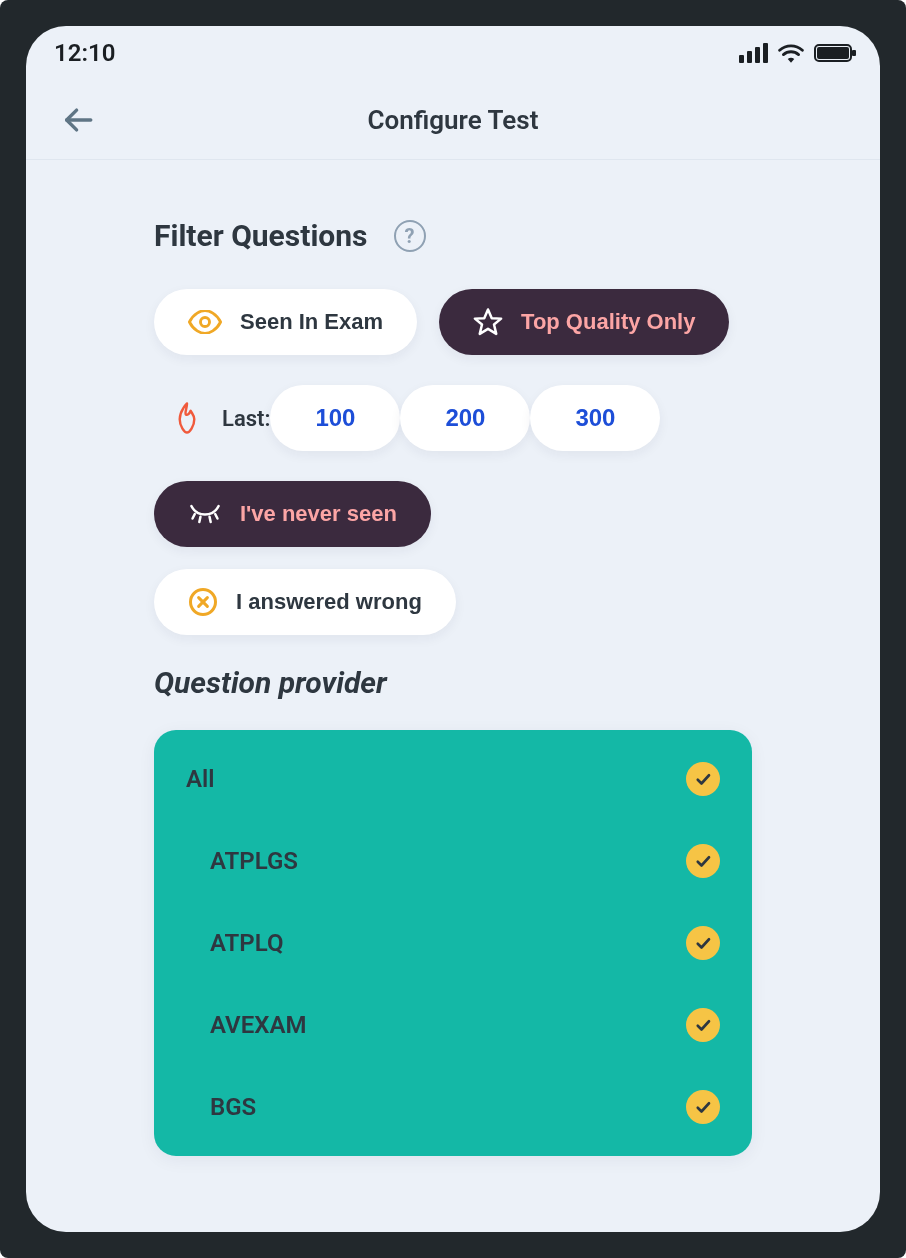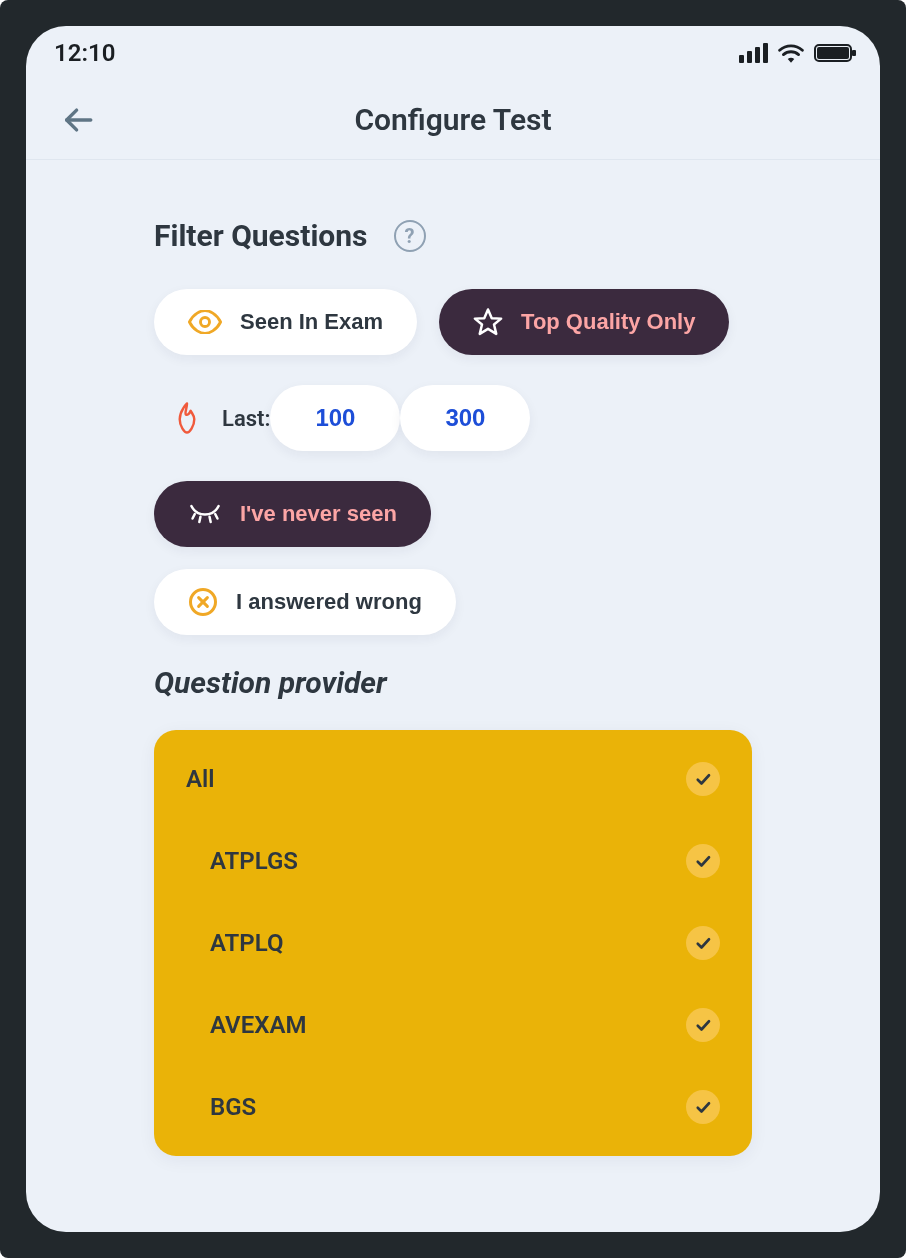--- a/index.html
+++ b/index.html
@@ -45,21 +45,21 @@
     height: 80px;
     display:flex; align-items:center; justify-content:center;
     position: relative;
     border-bottom: 1px solid #dfe6ef;
   }
   .back-btn {
     position:absolute; left:30px; top:50%; transform:translateY(-50%);
     width:44px; height:44px; display:flex; align-items:center; justify-content:center;
     cursor:pointer;
   }
-  .page-title { font-size: 30px; font-weight:600; color:#2e3740; }
+  .page-title { font-size: 26px; font-weight:600; color:#2e3740; }
 
   
   .content { flex:1; padding: 58px 128px 0 128px; overflow:hidden; }
   .section-head { display:flex; align-items:center; gap:26px; margin-bottom:36px; }
   .section-title { font-size: 30px; font-weight:700; color:#2e3740; }
 
   .pill-row { display:flex; gap:22px; margin-bottom:30px; flex-wrap:wrap; }
   .pill {
     height:66px; border-radius:40px; background:#fff;
     display:flex; align-items:center; gap:18px;
@@ -77,21 +77,21 @@
     height:66px; border-radius:40px; background:#fff; width:130px;
     display:flex; align-items:center; justify-content:center;
     font-size:24px; font-weight:600; color:#1d4ed8;
     box-shadow: 0 4px 12px rgba(30,40,60,0.06);
     cursor:pointer; border:none;
   }
 
   .section-title.provider { margin-top:30px; margin-bottom:30px;font-style:italic; }
 
   .provider-card {
-    background:#eab308; border-radius:22px;
+    background:#14b8a6; border-radius:22px;
     box-shadow: 0 4px 18px rgba(30,40,60,0.06);
     padding: 8px 0;
   }
   .provider-row {
     display:flex; align-items:center; justify-content:space-between;
     padding: 24px 32px;
     cursor:pointer;
   }
   .provider-row.indent { padding-left: 56px; }
   .provider-name { font-size:24px; font-weight:600; color:#2e3740; }
@@ -167,20 +167,21 @@
       </div>
 
       <div class="last-row">
         <div class="last-lead">
           <svg width="30" height="34" viewBox="0 0 24 28" fill="none" stroke="#f05a3c" stroke-width="2" stroke-linejoin="round">
             <path d="M12 2 C12 2 6 8 6 15 C6 21 10 26 12 26 C14 26 18 21 18 15 C18 12 16 10 15 8 C14 11 12 12 11 11 C10 10 12 6 12 2 Z"></path>
           </svg>
           <span class="last-label">Last:</span>
         </div>
         <button class="num-pill">100</button>
+        <button class="num-pill">200</button>
         <button class="num-pill">300</button>
       </div>
 
       <div class="pill-row">
         <button class="pill dark">
           <svg width="34" height="22" viewBox="0 0 30 18" fill="none" stroke="#fff" stroke-width="2.2" stroke-linecap="round">
             <path d="M3 2 C8 12 22 12 27 2"></path>
             <line x1="6" y1="9" x2="4" y2="13"></line>
             <line x1="11" y1="11.5" x2="10" y2="16"></line>
             <line x1="19" y1="11.5" x2="20" y2="16"></line>

